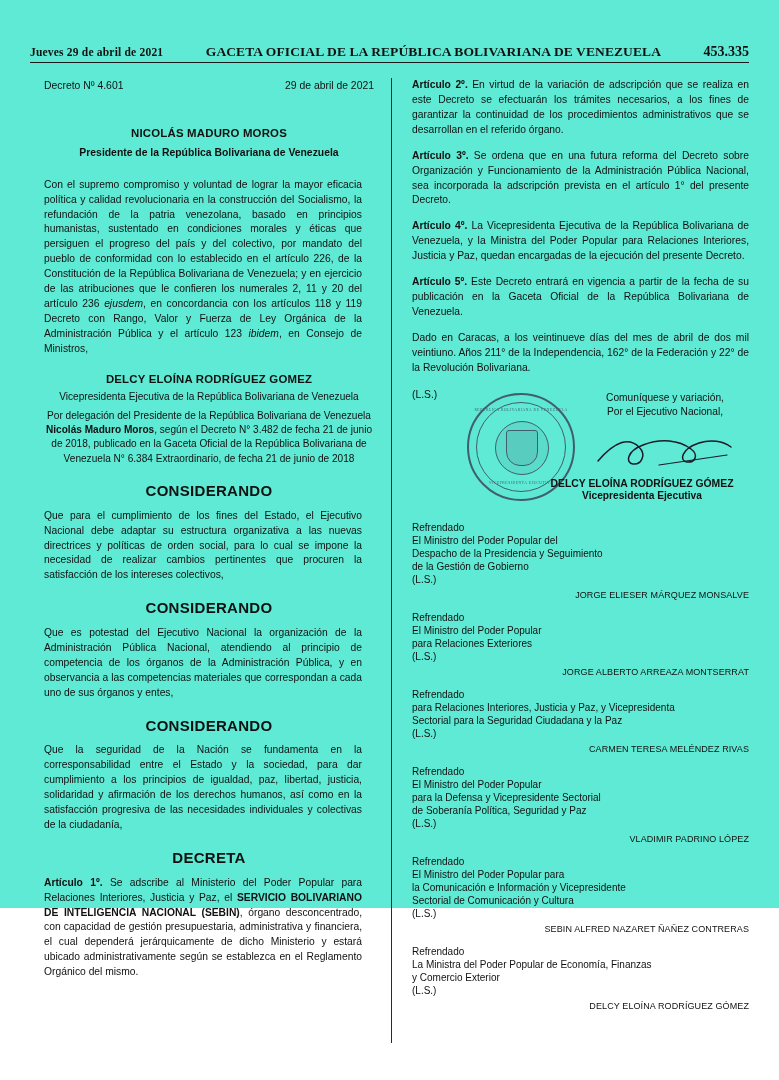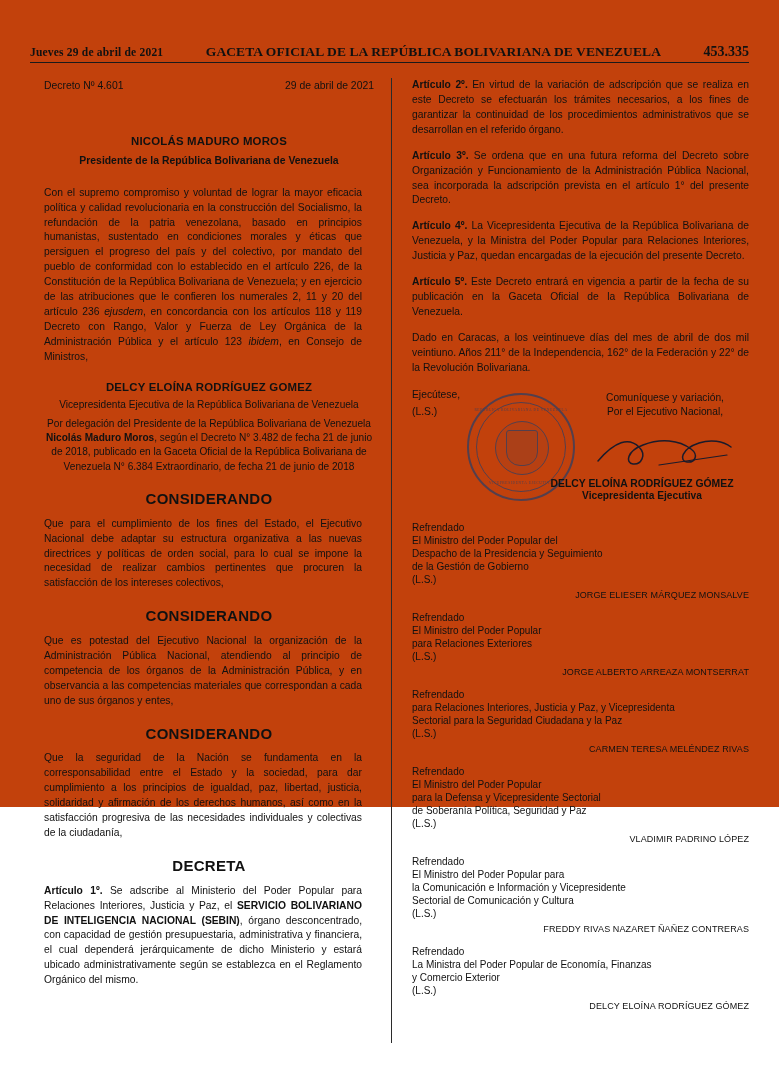--- a/index.html
+++ b/index.html
@@ -12,22 +12,22 @@
     height: 1080px;
     font-family: "Liberation Sans", sans-serif;
     color: #111;
     position: relative;
     overflow: hidden;
   }
   .page {
     position: absolute;
     left: 0; top: 0;
     width: 779px;
-    height: 807px;
-    background: #c2410c;
+    height: 908px;
+    background: #5eead4;
   }
   
   .masthead {
     position: absolute;
     left: 30px;
     top: 44px;
     width: 719px;
     display: flex;
     align-items: baseline;
     justify-content: space-between;
@@ -81,21 +81,21 @@
     top: 78px;
     width: 1px;
     height: 965px;
     background: #2b2b2b;
   }
   p { margin: 0 12px 7px 0; }
   .decree-line {
     display: flex;
     justify-content: space-between;
     font-size: 10.4px;
-    margin-bottom: 40px;
+    margin-bottom: 32px;
   }
   .b { font-weight: bold; }
   .i { font-style: italic; }
   .heading-name {
     text-align: center;
     font-weight: bold;
     font-size: 11.4px;
     margin: 0 0 3px 0;
     letter-spacing: 0.2px;
   }
@@ -276,21 +276,20 @@
 
     <p class="right-p"><span class="art-lead">Artículo 3º.</span><span> Se ordena que en una futura reforma del Decreto sobre Organización y Funcionamiento de la Administración Pública Nacional, sea incorporada la adscripción prevista en el artículo 1° del presente Decreto.</span></p>
 
     <p class="right-p"><span class="art-lead">Artículo 4º.</span><span> La Vicepresidenta Ejecutiva de la República Bolivariana de Venezuela, y la Ministra del Poder Popular para Relaciones Interiores, Justicia y Paz, quedan encargadas de la ejecución del presente Decreto.</span></p>
 
     <p class="right-p"><span class="art-lead">Artículo 5º.</span><span> Este Decreto entrará en vigencia a partir de la fecha de su publicación en la Gaceta Oficial de la República Bolivariana de Venezuela.</span></p>
 
     <p class="right-p">Dado en Caracas, a los veintinueve días del mes de abril de dos mil veintiuno. Años 211° de la Independencia, 162° de la Federación y 22° de la Revolución Bolivariana.</p>
 
     <div class="sig-area">
-      <div class="execute">Ejecútese,</div>
       <div class="execute">(L.S.)</div>
 
       <div class="seal">
         <div class="seal-text-top">REPÚBLICA BOLIVARIANA DE VENEZUELA</div>
         <div class="seal-inner"></div>
         <div class="seal-text-bot">VICEPRESIDENTA EJECUTIVA</div>
       </div>
 
       <div class="comm">
         <div>Comuníquese y variación,</div>
@@ -341,21 +340,21 @@
         <div class="ref-line">(L.S.)</div>
         <div class="ref-signer">VLADIMIR PADRINO LÓPEZ</div>
       </div>
 
       <div class="ref-block">
         <div class="ref-line">Refrendado</div>
         <div class="ref-line">El Ministro del Poder Popular para</div>
         <div class="ref-line">la Comunicación e Información y Vicepresidente</div>
         <div class="ref-line">Sectorial de Comunicación y Cultura</div>
         <div class="ref-line">(L.S.)</div>
-        <div class="ref-signer">FREDDY RIVAS NAZARET ÑAÑEZ CONTRERAS</div>
+        <div class="ref-signer">SEBIN ALFRED NAZARET ÑAÑEZ CONTRERAS</div>
       </div>
 
       <div class="ref-block">
         <div class="ref-line">Refrendado</div>
         <div class="ref-line">La Ministra del Poder Popular de Economía, Finanzas</div>
         <div class="ref-line">y Comercio Exterior</div>
         <div class="ref-line">(L.S.)</div>
         <div class="ref-signer">DELCY ELOÍNA RODRÍGUEZ GÓMEZ</div>
       </div>
 

